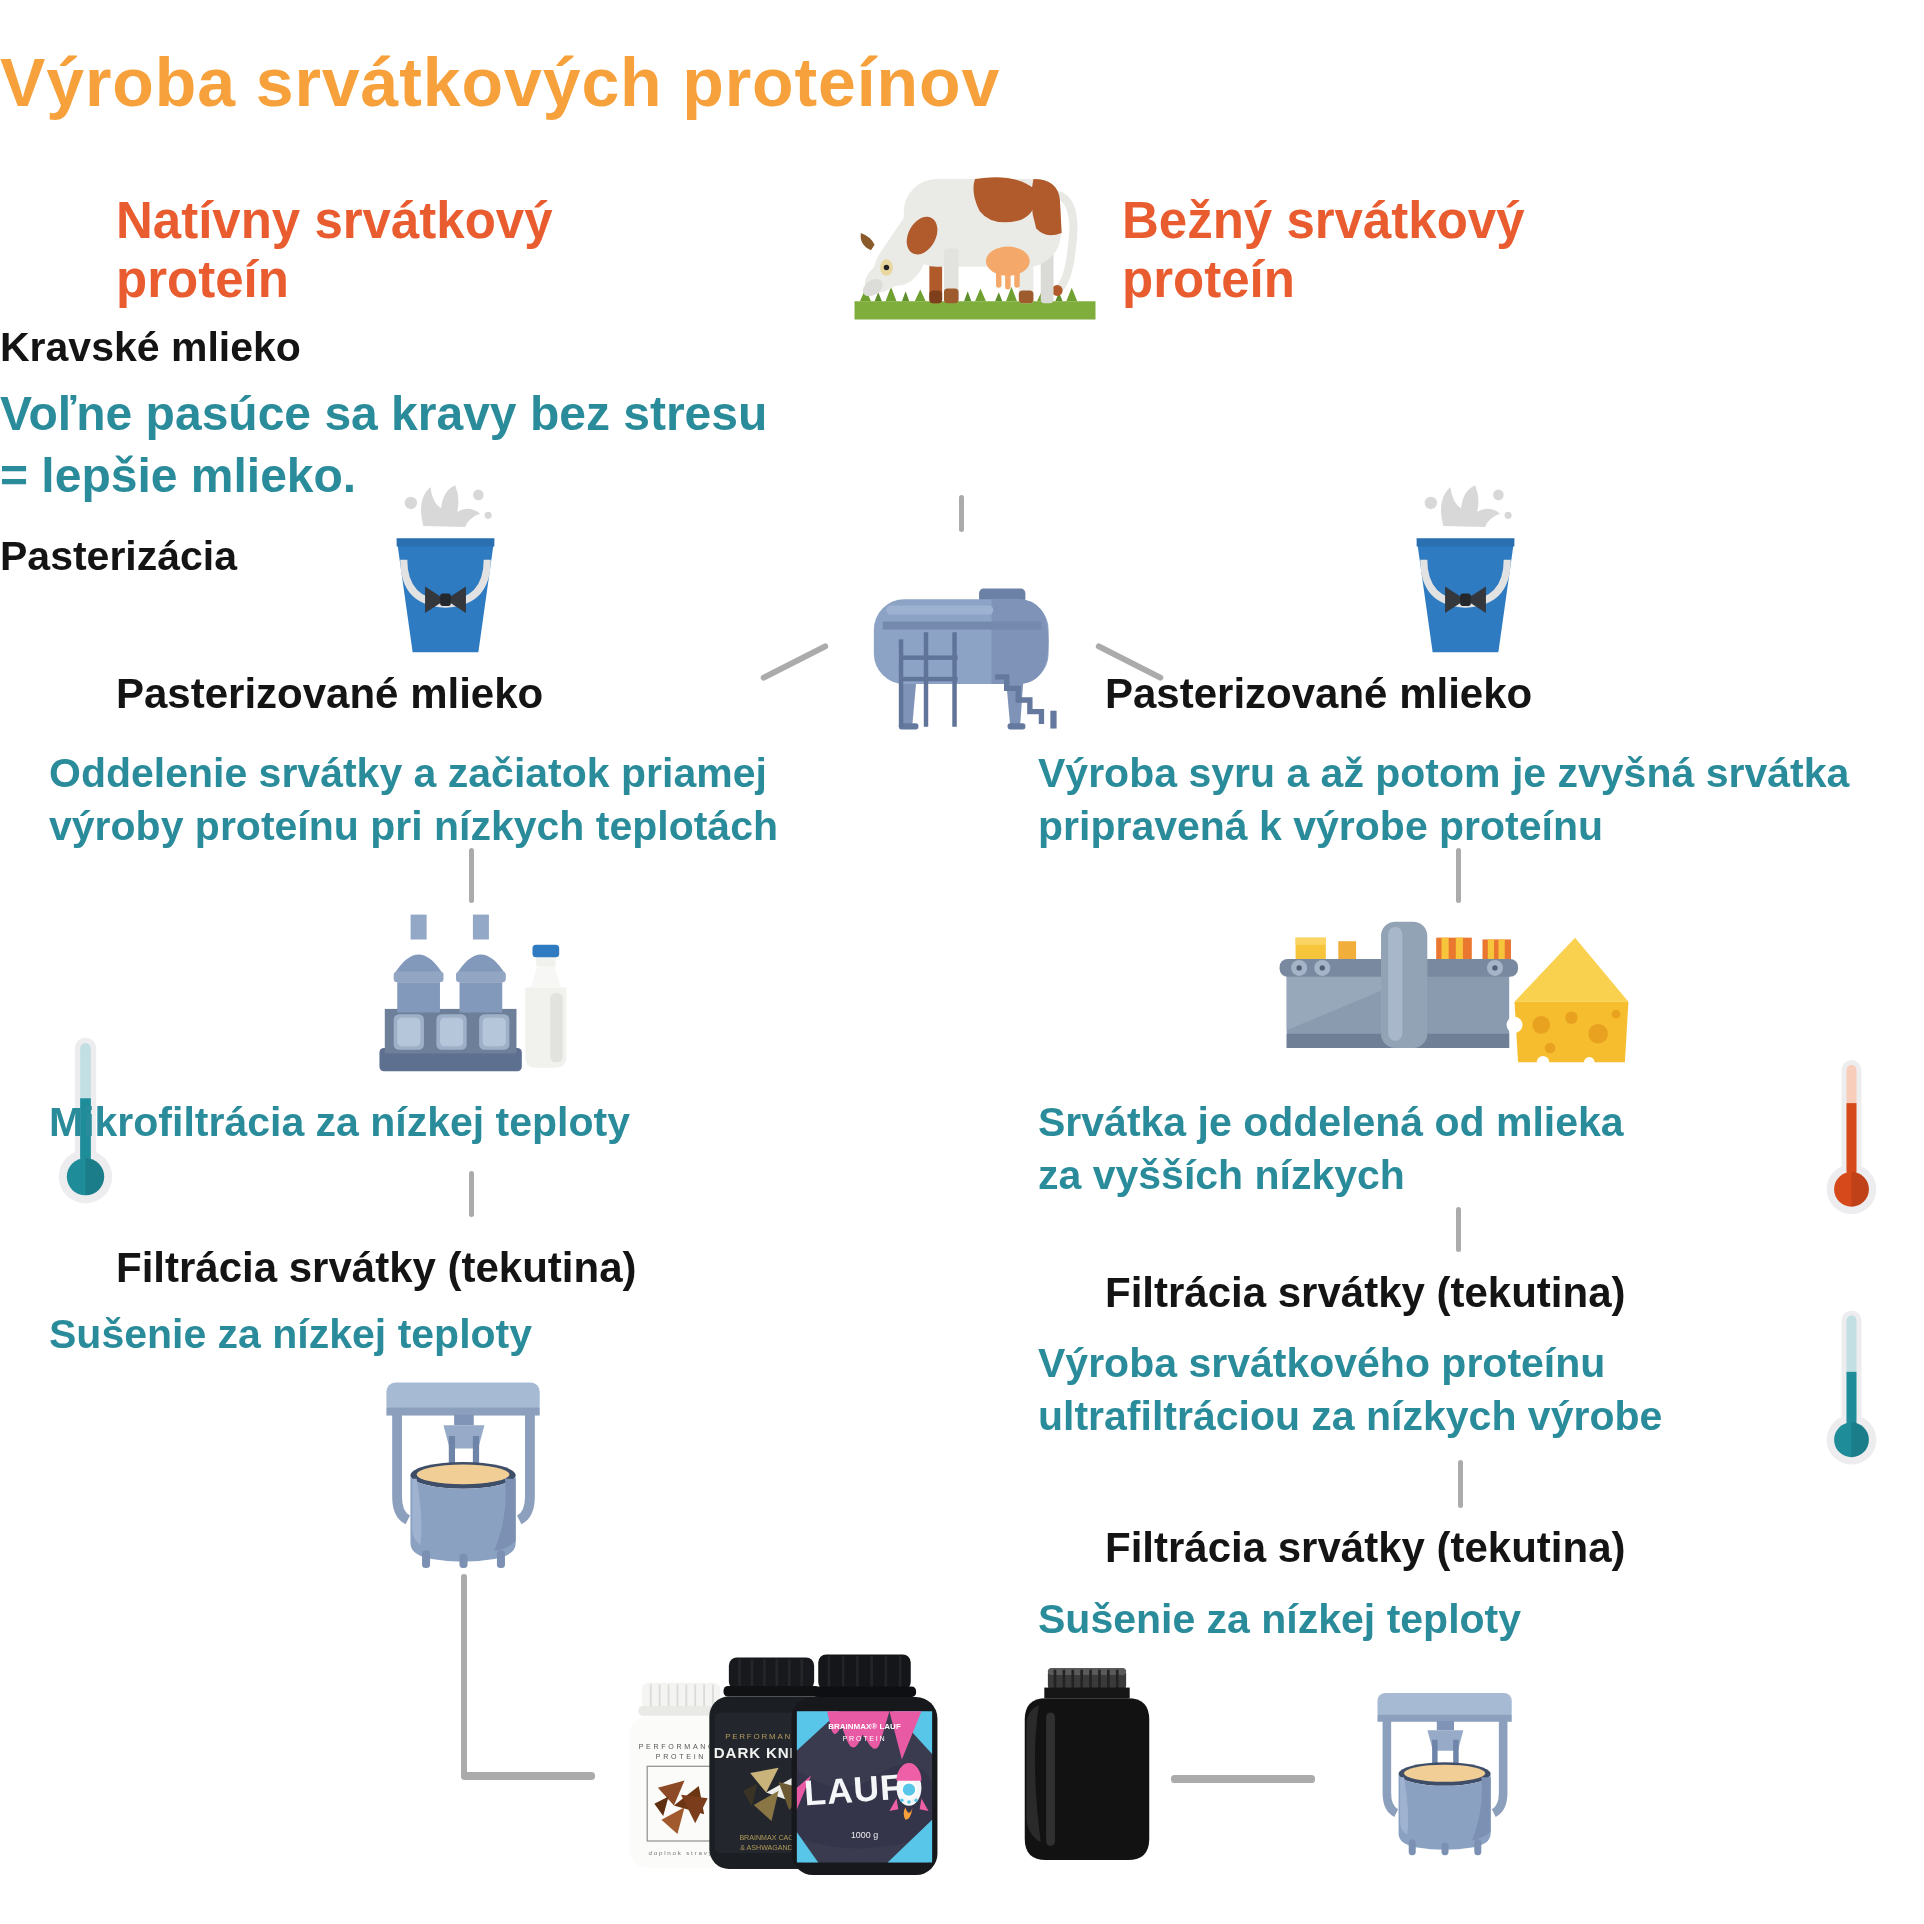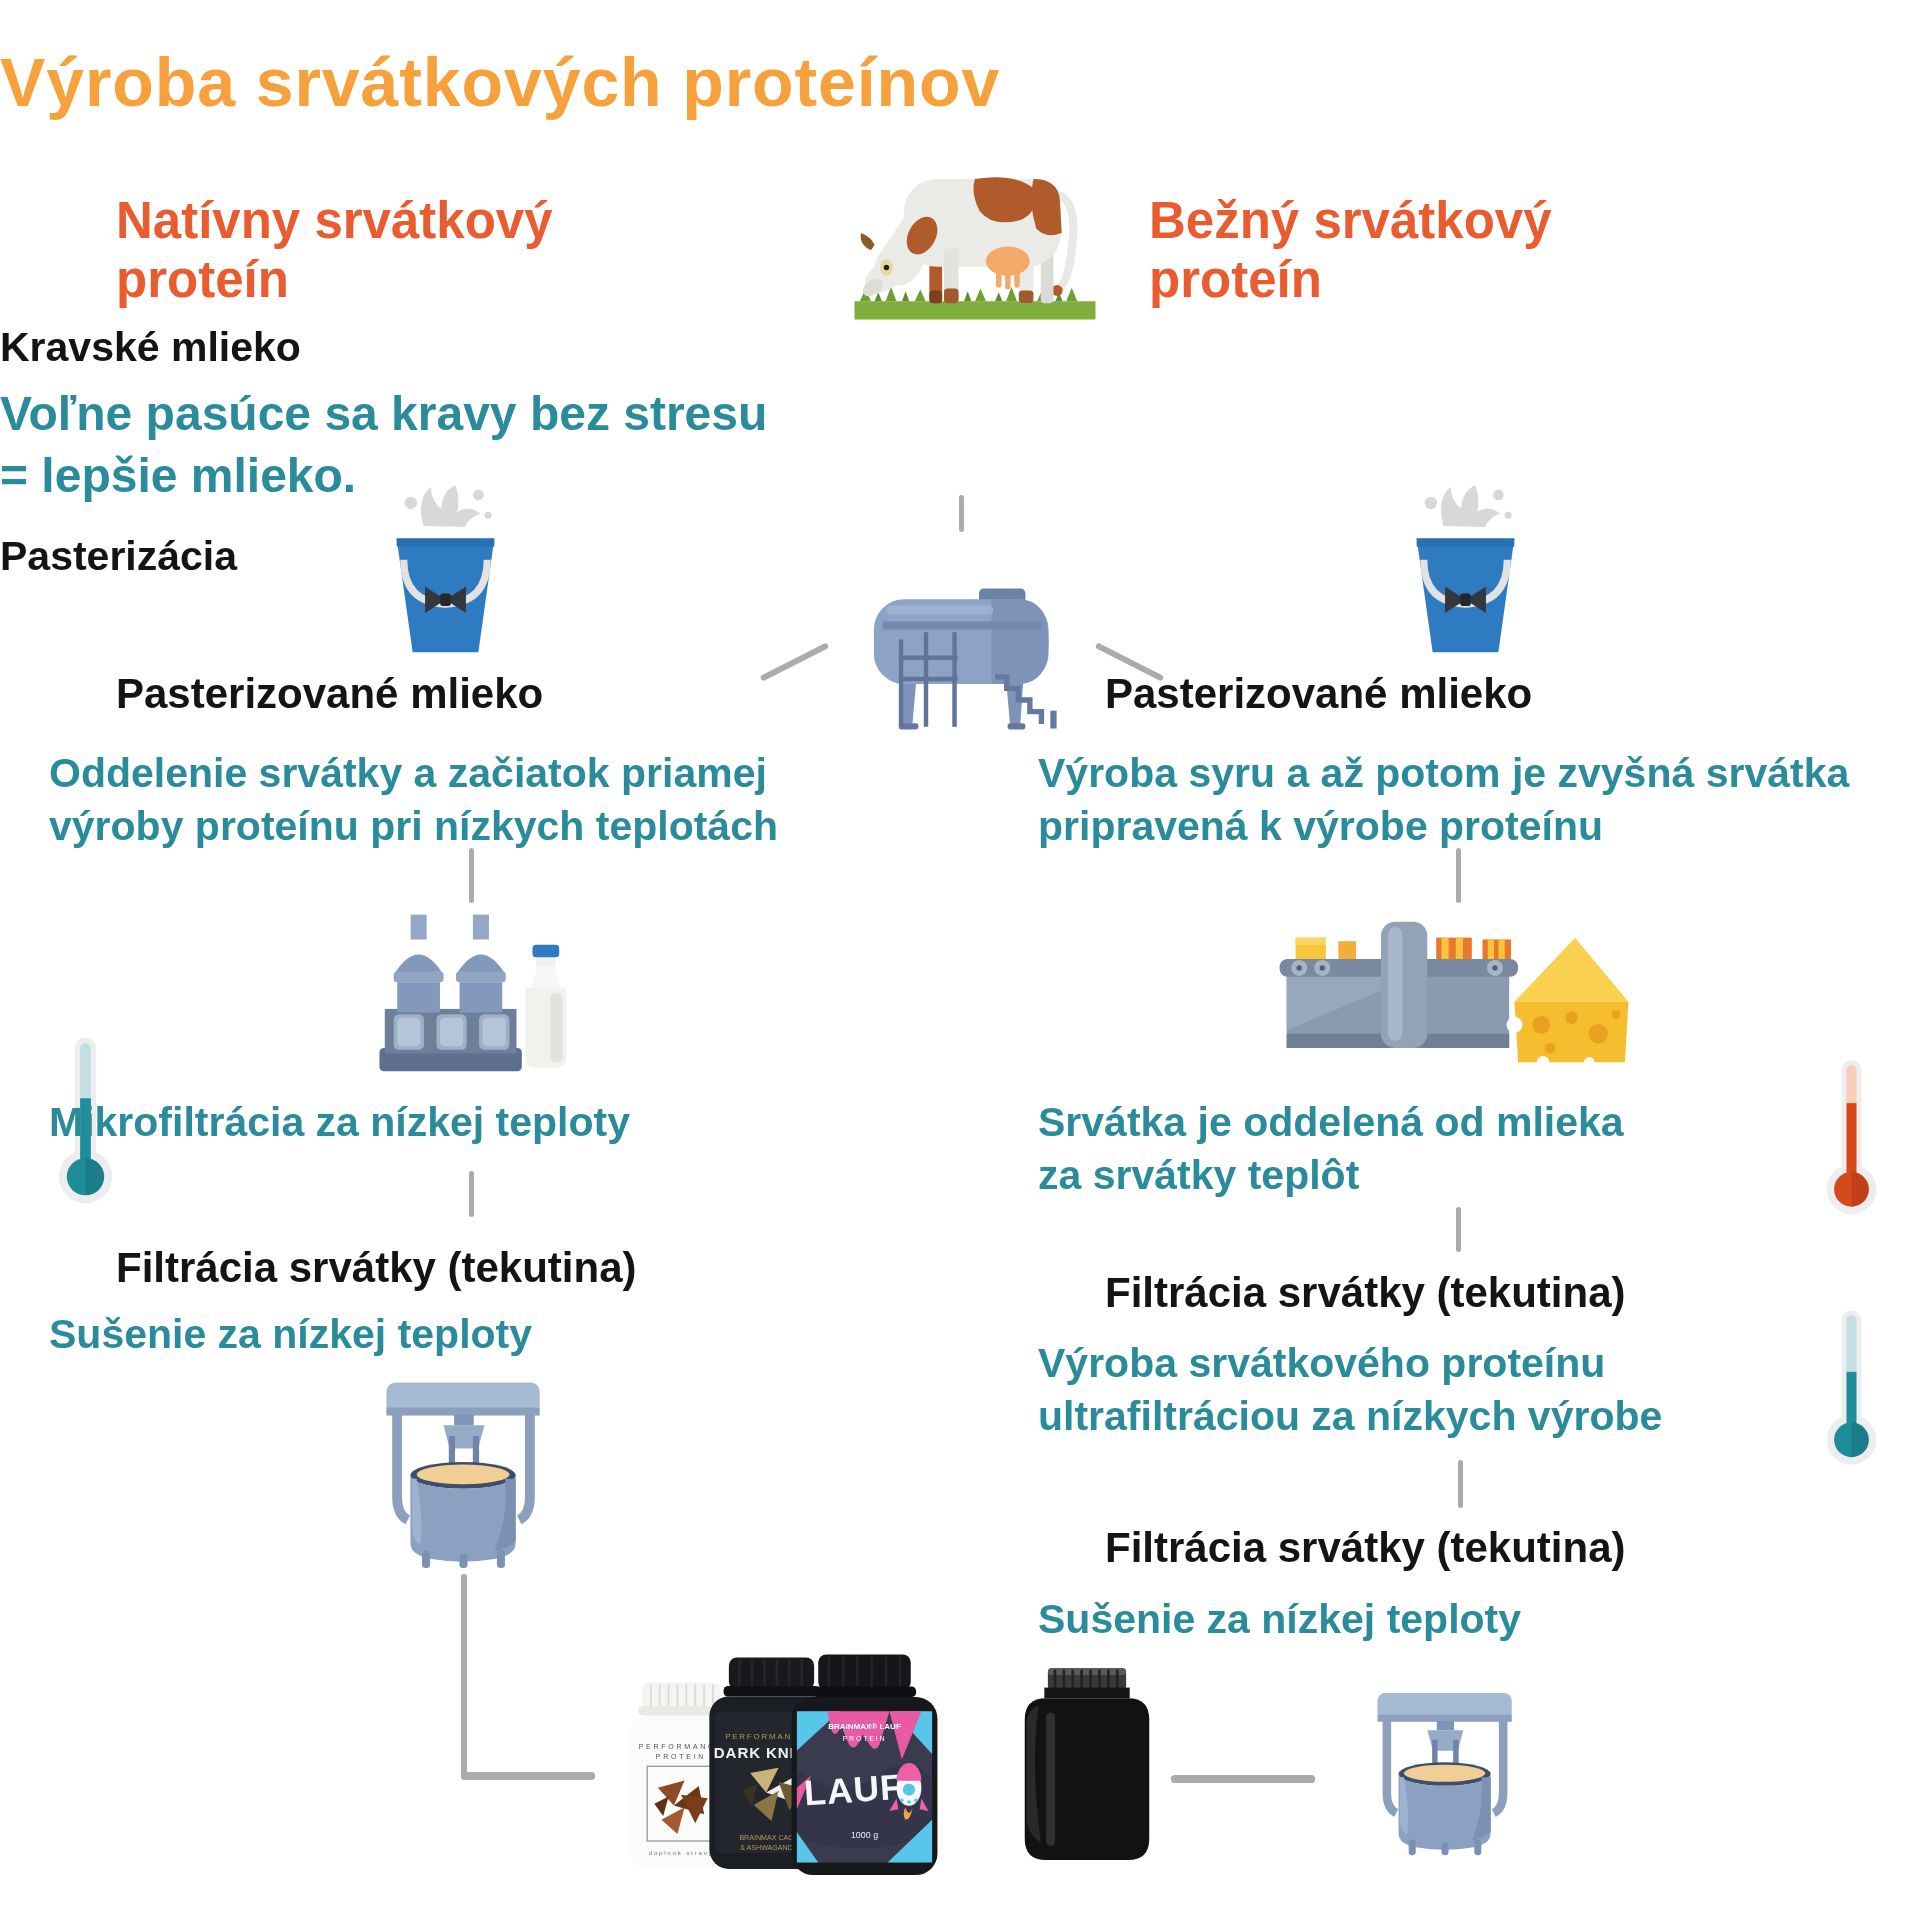--- a/index.html
+++ b/index.html
@@ -22,21 +22,21 @@
 <body>
 
 <div id="canvas">
 
   <div class="abs t-center title" style="left:0;width:1925px;top:43px;">Výroba srvátkových proteínov</div>
 
   <div class="abs t-center col-head" style="left:116px;width:624px;top:191px;">
     <span class="line">Natívny srvátkový</span>
     <span class="line">proteín</span>
   </div>
-  <div class="abs t-center col-head" style="left:1149px;width:624px;top:191px;">
+  <div class="abs t-center col-head" style="left:1122px;width:624px;top:191px;">
     <span class="line">Bežný srvátkový</span>
     <span class="line">proteín</span>
   </div>
 
   <svg class="abs" style="left:836px;top:148px;" width="278" height="178" viewBox="0 0 300 195">
     <path d="M18,168 h264 v20 h-264 z" fill="#7FAE3C"></path>
     <path d="M24,168 l6,-14 6,14 z M52,168 l6,-16 6,16 z M84,168 l6,-13 6,13 z M116,168 l6,-16 6,16 z M150,168 l6,-14 6,14 z M184,168 l6,-16 6,16 z M218,168 l6,-13 6,13 z M250,168 l6,-15 6,15 z" fill="#6FA030"></path>
     <path d="M40,168 l4,-10 4,10 z M70,168 l4,-11 4,11 z M104,168 l4,-10 4,10 z M138,168 l4,-11 4,11 z M172,168 l4,-10 4,10 z M206,168 l4,-11 4,11 z M238,168 l4,-10 4,10 z" fill="#5E8F2C"></path>
     <path d="M243,52 q20,10 13,58 q-4,38 -16,46" stroke="#E8E8E5" stroke-width="9" fill="none" stroke-linecap="round"></path>
     <circle cx="240" cy="156" r="6" fill="#B15A2C"></circle>
@@ -236,21 +236,21 @@
     <rect x="56" y="192" width="9" height="20" rx="4" fill="#7B90B2"></rect>
     <rect x="98" y="196" width="9" height="16" rx="4" fill="#7B90B2"></rect>
     <rect x="140" y="192" width="9" height="20" rx="4" fill="#7B90B2"></rect>
   </svg>
 
   <div class="abs vline" style="left:461px;top:1574px;height:201px;width:6.2px;"></div>
   <div class="abs hline" style="left:461px;top:1772px;width:134px;"></div>
 
   <div class="abs t-center step-teal" style="left:1038px;width:847px;top:1096px;">
     <span class="line">Srvátka je oddelená od mlieka</span>
-    <span class="line">za srvátky teplôt</span>
+    <span class="line">za vyšších nízkych</span>
   </div>
   <div class="abs vline" style="left:1456px;top:1207px;height:45px;"></div>
   <div class="abs t-center step-black" style="left:1105px;width:713px;top:1269px;">Filtrácia srvátky (tekutina)</div>
   <div class="abs t-center step-teal" style="left:1038px;width:847px;top:1337px;">
     <span class="line">Výroba srvátkového proteínu</span>
     <span class="line">ultrafiltráciou za nízkych výrobe</span>
   </div>
 
   <svg class="abs" style="left:1825px;top:1301px;" width="53" height="174" viewBox="0 0 64 195">
     <rect x="20" y="4" width="24" height="142" rx="12" fill="#EDECEF"></rect>

